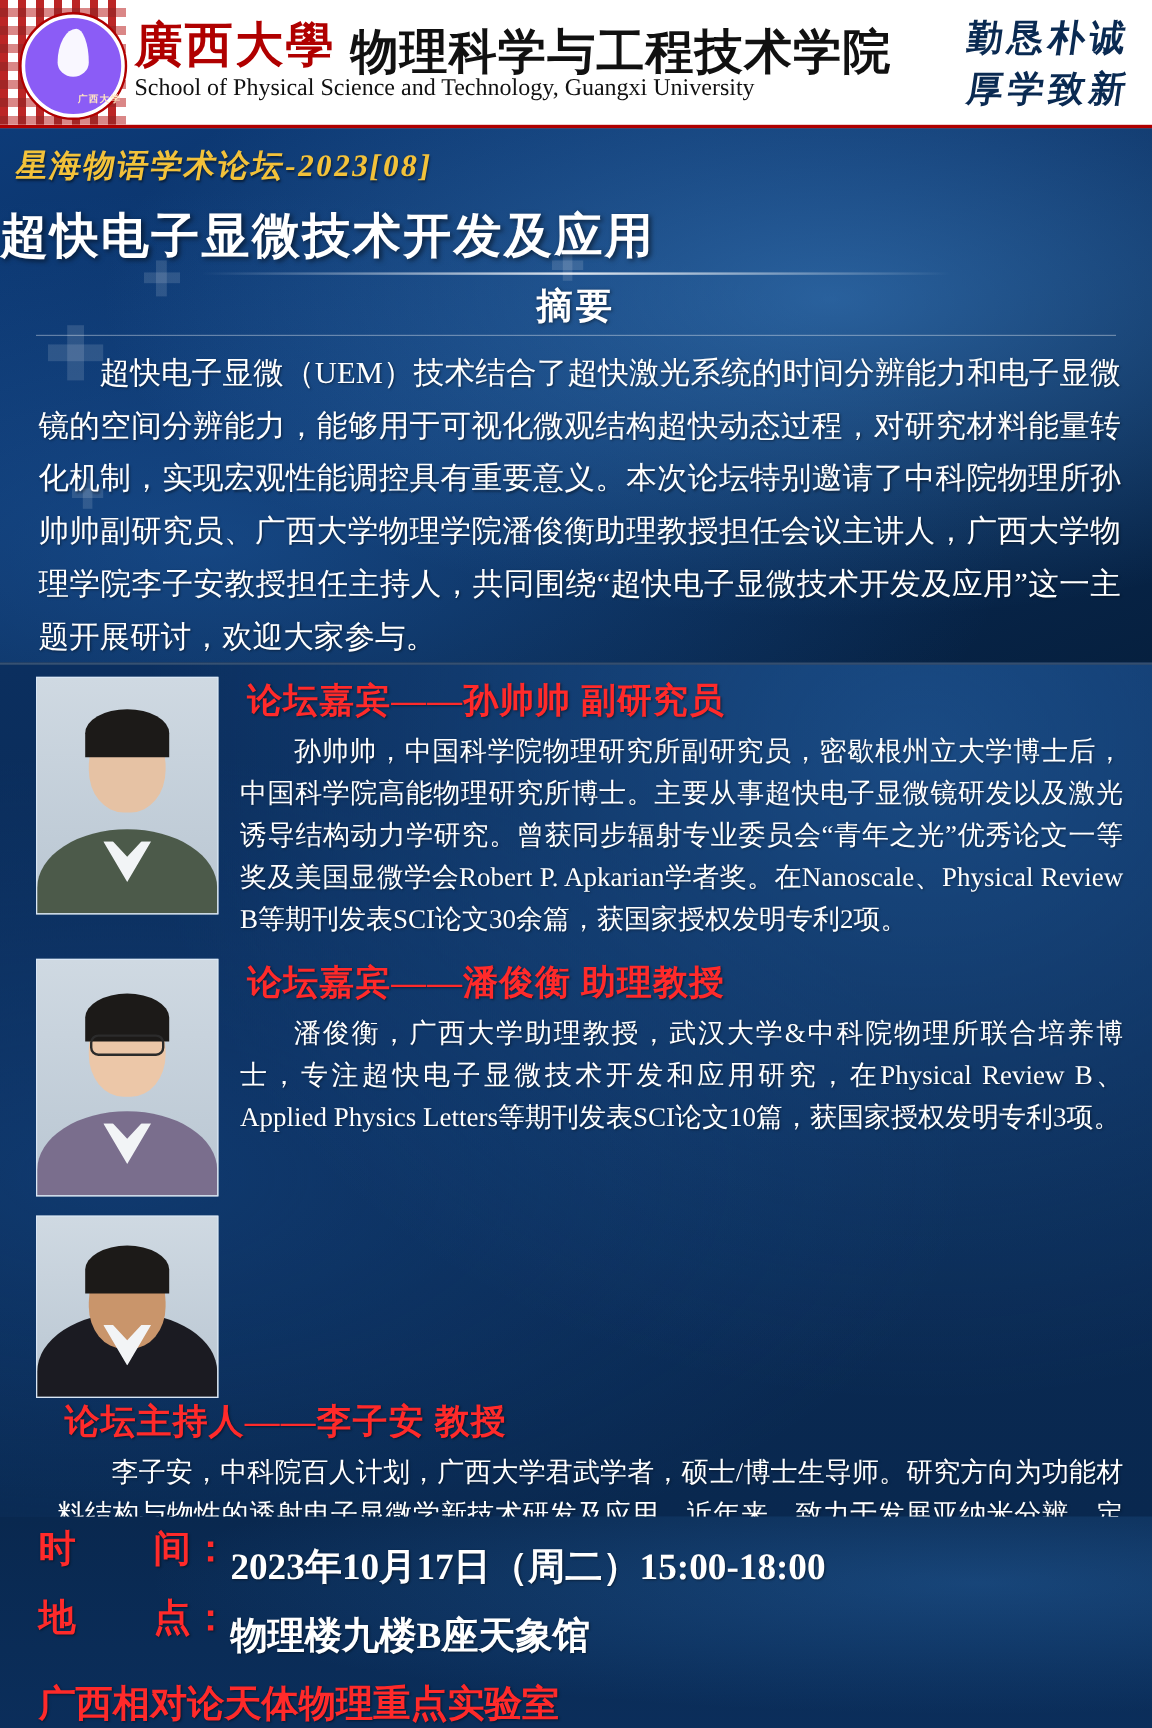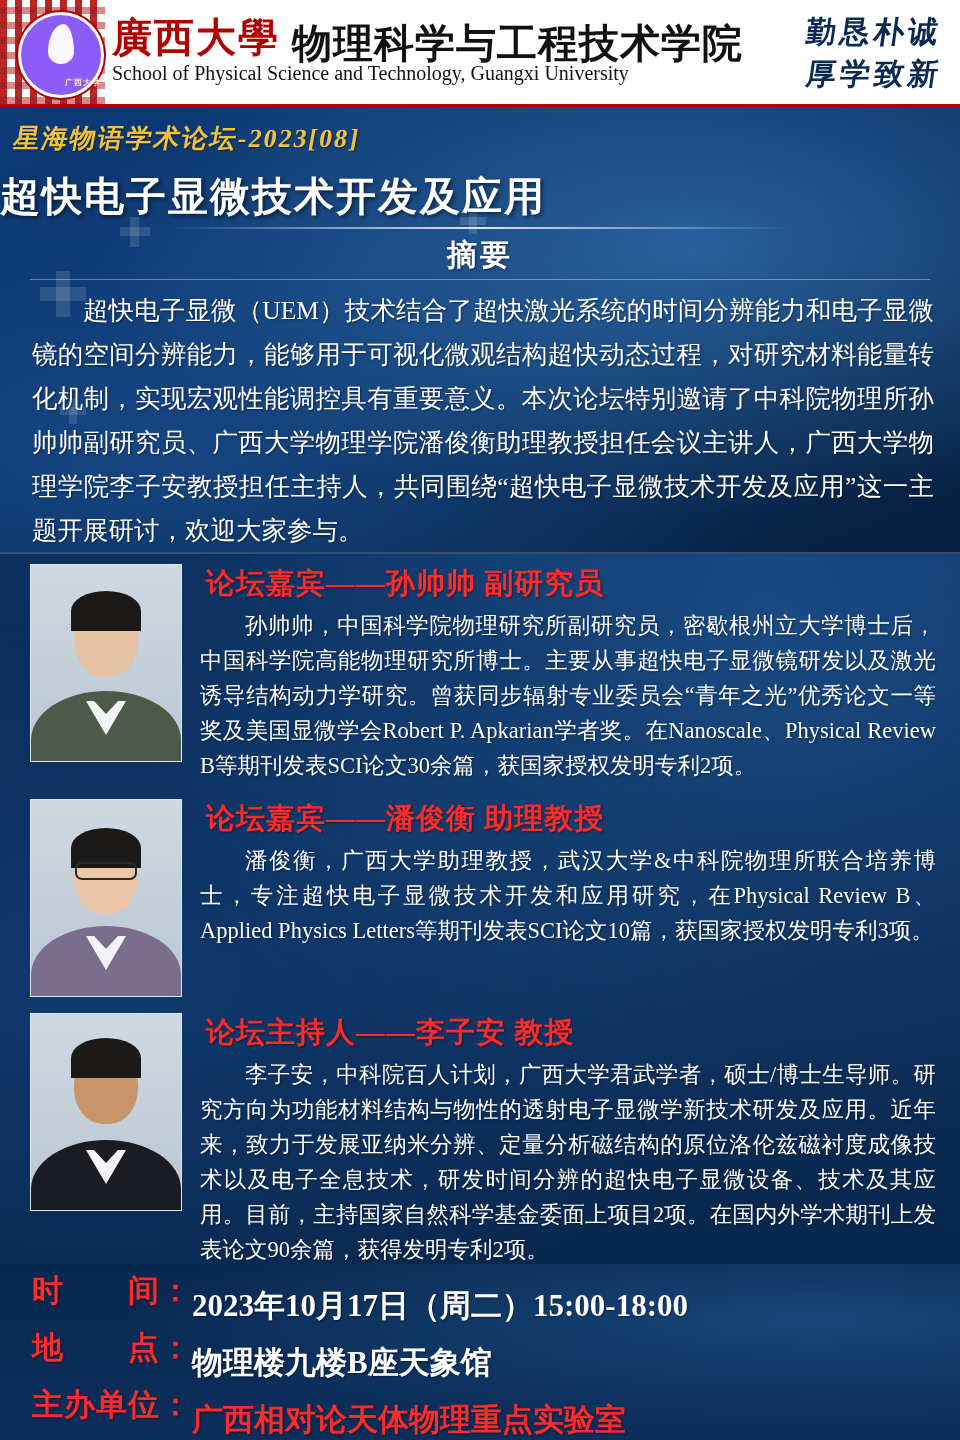--- a/index.html
+++ b/index.html
@@ -261,21 +261,21 @@
           <span class="hair"></span>
           <span class="glasses"></span>
           <span class="collar"></span>
       </div>
       <div class="guest-text">
         <div class="guest-title">论坛嘉宾——潘俊衡 助理教授</div>
         <div class="guest-bio">潘俊衡，广西大学助理教授，武汉大学&amp;中科院物理所联合培养博士，专注超快电子显微技术开发和应用研究，在Physical Review B、Applied Physics Letters等期刊发表SCI论文10篇，获国家授权发明专利3项。</div>
       </div>
     </div>
 
-    <div class="guest" style="padding-top:16px;">
+    <div class="guest" style="padding-top:16px;flex-direction:column;">
       <div class="photo p3">
         <span class="bg"></span>
           <span class="body"></span>
           <span class="head"></span>
           <span class="hair"></span>
           <span class="collar"></span>
       </div>
       <div class="guest-text">
         <div class="guest-title">论坛主持人——李子安 教授</div>
         <div class="guest-bio">李子安，中科院百人计划，广西大学君武学者，硕士/博士生导师。研究方向为功能材料结构与物性的透射电子显微学新技术研发及应用。近年来，致力于发展亚纳米分辨、定量分析磁结构的原位洛伦兹磁衬度成像技术以及电子全息技术，研发时间分辨的超快电子显微设备、技术及其应用。目前，主持国家自然科学基金委面上项目2项。在国内外学术期刊上发表论文90余篇，获得发明专利2项。</div>
@@ -287,21 +287,20 @@
   <div class="footer">
     <div class="f-row">
       <span class="f-label">时　　间：</span>
       <span class="f-value white">2023年10月17日（周二）15:00-18:00</span>
     </div>
     <div class="f-row">
       <span class="f-label">地　　点：</span>
       <span class="f-value white">物理楼九楼B座天象馆</span>
     </div>
     <div class="f-row">
-      <span class="f-label">主办单位：</span>
       <span class="f-value">广西相对论天体物理重点实验室</span>
     </div>
     <div class="f-row f-indent">
       <span class="f-value">广西大学物理科学与工程技术学院</span>
     </div>
   </div>
 
 </div>
 
 </body></html>

